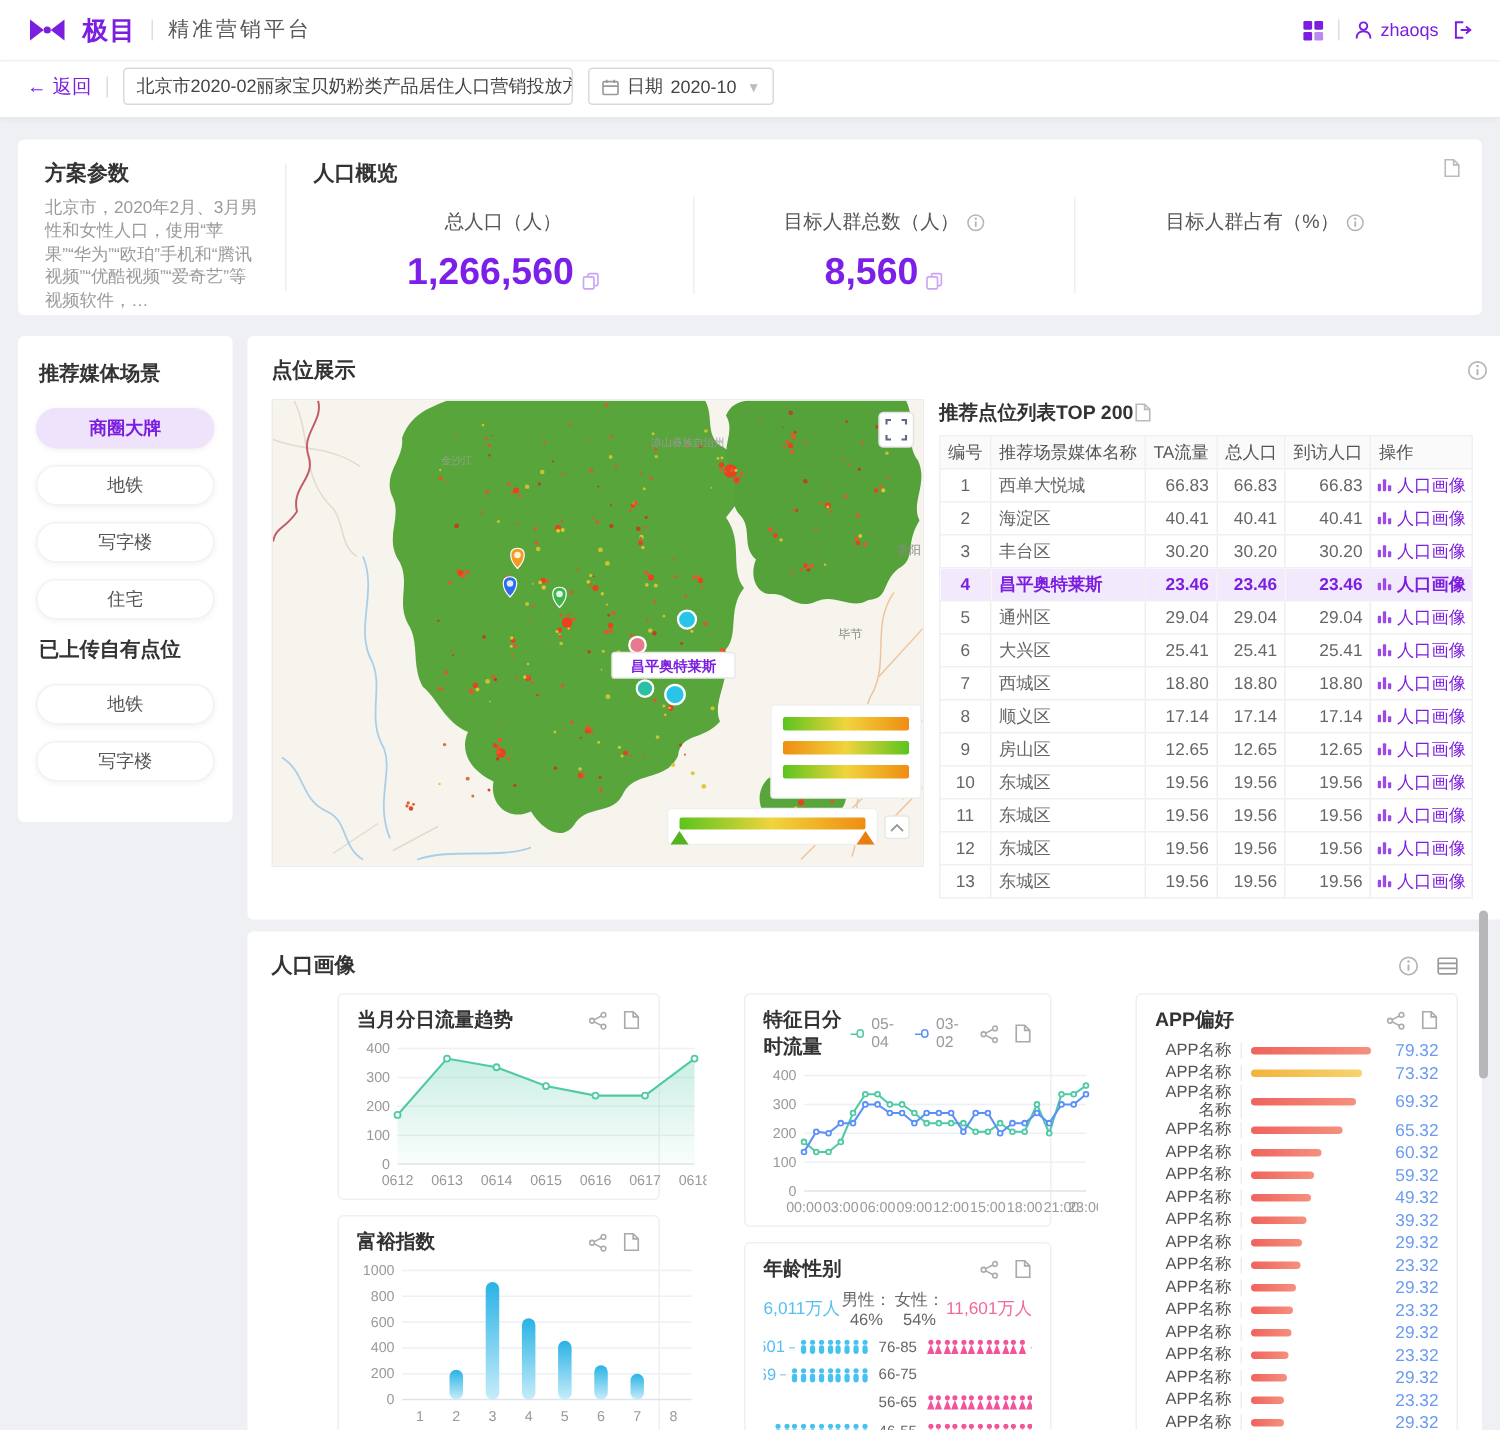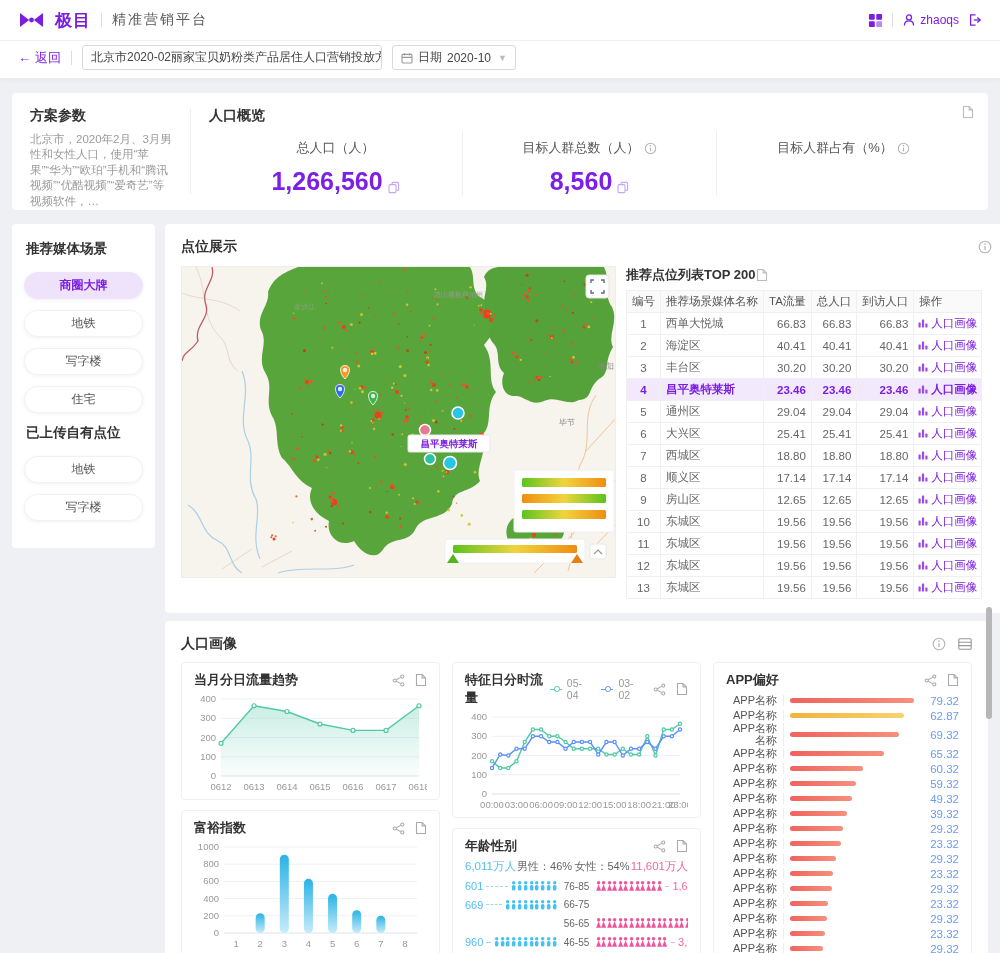--- a/index.html
+++ b/index.html
@@ -69,21 +69,21 @@
   .opcell { color:#7B1EE0; cursor:pointer; padding:3px 4px; }
   .opcell svg { display:inline-block; vertical-align:-1px; margin-right:3px; }
   .sb-track { width:6px; background:#f7f7f8; border-radius:3px; position:relative; flex:none; }
   .sb-thumb { position:absolute; top:8px; left:0; width:6px; height:112px; background:#b7b7b9; border-radius:3px; cursor:pointer; }
 
   
   .portrait { margin-left:153px; padding:14px 16px 12px; }
   .charts { display:flex; gap:12px; margin-top:9px; }
   .col { display:flex; flex-direction:column; gap:10px; }
   .col1 { width:259px; flex:none; } .col2 { width:249px; flex:none; } .col3 { flex:1; min-width:0; }
-  .card { border:1px solid #f0f0f2; border-radius:4px; padding:8px 12px 5px; background:#fff; }
+  .card { border:1px solid #f0f0f2; border-radius:4px; padding:8px 12px 5px; background:#fff;margin-left:44px; }
   .card-head { display:flex; align-items:center; font-size:13px; font-weight:bold; color:#333; margin-bottom:2px; }
   .card-head .icons { margin-left:auto; display:flex; gap:10px; align-items:center; }
   .legend { display:flex; gap:10px; margin-left:auto; font-size:10.5px; color:#999; font-weight:normal; align-items:center; }
   .legend + .icons { margin-left:10px; }
   .lg { display:flex; align-items:center; }
   .lgmark { width:13px; height:0; border-top:1.4px solid; display:inline-block; margin-right:3px; position:relative; }
   .lgmark::after { content:''; position:absolute; left:4px; top:-3.4px; width:3.6px; height:3.6px; border-radius:50%; border:1.3px solid; background:#fff; }
   .lg.g { color:#50C9A5; } .lg.b { color:#5B8FF9; }
   .lg span.lgtxt { color:#999; margin-left:2px; }
 
@@ -1505,21 +1505,21 @@
                   <div class="app-track">
                     <div class="app-bar" style="width: 100%; background: linear-gradient(90deg, rgb(240, 99, 92), rgb(245, 144, 126));"></div>
                   </div>
                   <span class="app-val">79.32</span>
                 </div>
                 <div class="app-row">
                   <span class="app-label">APP名称</span>
                   <div class="app-track">
                     <div class="app-bar" style="width: 92%; background: linear-gradient(90deg, rgb(243, 179, 60), rgb(247, 211, 110));"></div>
                   </div>
-                  <span class="app-val">62.87</span>
+                  <span class="app-val">73.32</span>
                 </div>
                 <div class="app-row">
                   <span class="app-label">APP名称名称</span>
                   <div class="app-track">
                     <div class="app-bar" style="width: 88%; background: linear-gradient(90deg, rgb(240, 99, 92), rgb(245, 144, 126));"></div>
                   </div>
                   <span class="app-val">69.32</span>
                 </div>
                 <div class="app-row">
                   <span class="app-label">APP名称</span>

